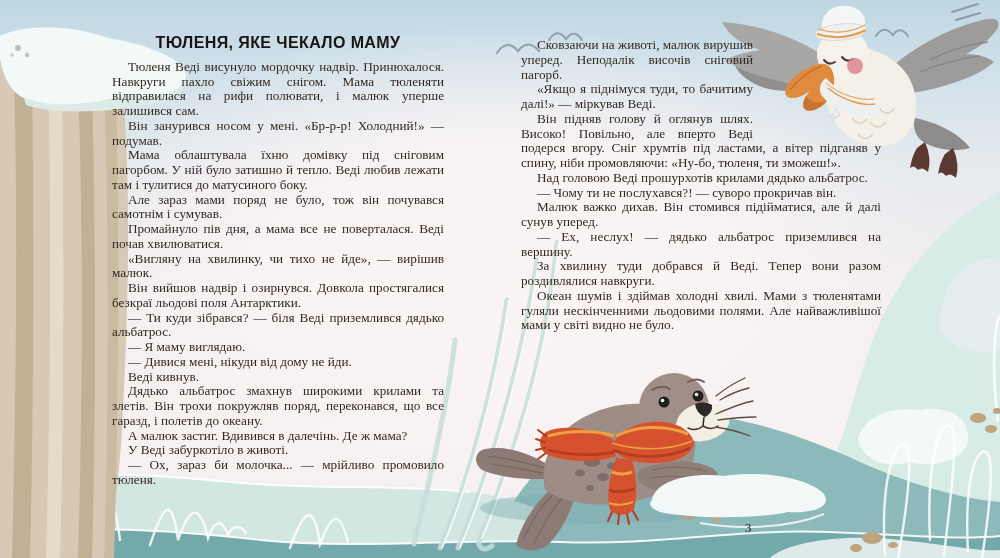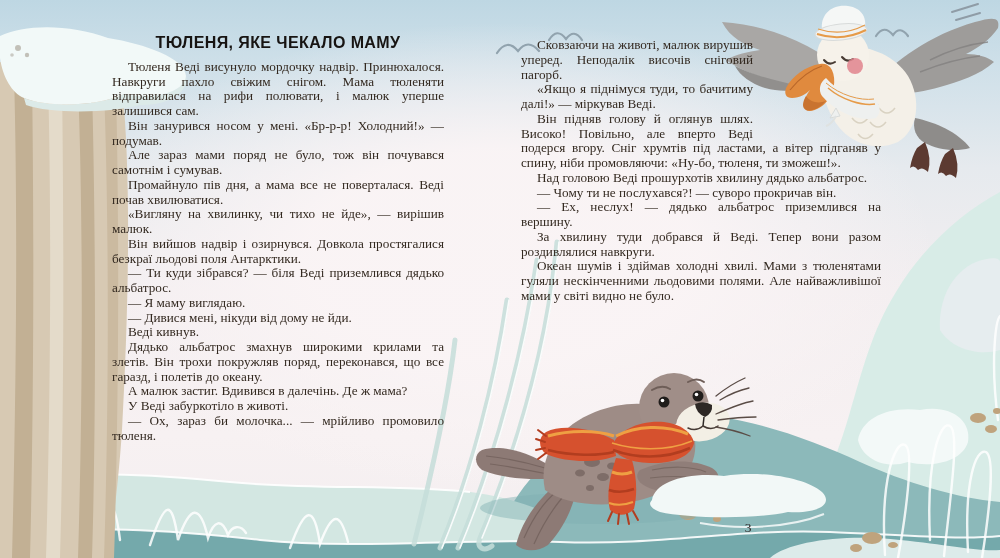--- a/index.html
+++ b/index.html
@@ -239,40 +239,42 @@
     <g>
       <path d="M652,500 C655,482 686,472 724,476 C762,470 806,478 822,492 C834,504 818,514 788,512 C752,520 686,518 660,512 C650,508 648,504 652,500 Z" fill="#f2f8f7"></path>
       <path d="M700,523 C740,530 790,528 824,514" stroke="#ffffff" stroke-width="2" fill="none" opacity=".8"></path>
     </g>
   </svg>
 
   <section class="col left-col">
     <h1 class="story-title">ТЮЛЕНЯ, ЯКЕ ЧЕКАЛО МАМУ</h1>
     <p>Тюленя Веді висунуло мордочку надвір. Принюхалося. Навкруги пахло свіжим снігом. Мама тюленяти відправилася на рифи полювати, і малюк уперше залишився сам.</p>
     <p>Він занурився носом у мені. «Бр-р-р! Холодний!» — подумав.</p>
+    <p>Мама облаштувала їхню домівку під сніговим пагорбом. У ній було затишно й тепло. Веді любив лежати там і тулитися до матусиного боку.</p>
     <p>Але зараз мами поряд не було, тож він почувався самотнім і сумував.</p>
     <p>Промайнуло пів дня, а мама все не поверталася. Веді почав хвилюватися.</p>
     <p>«Вигляну на хвилинку, чи тихо не йде», — вирішив малюк.</p>
     <p>Він вийшов надвір і озирнувся. Довкола простягалися безкраї льодові поля Антарктики.</p>
     <p>— Ти куди зібрався? — біля Веді приземлився дядько альбатрос.</p>
     <p>— Я маму виглядаю.</p>
     <p>— Дивися мені, нікуди від дому не йди.</p>
     <p>Веді кивнув.</p>
     <p>Дядько альбатрос змахнув широкими крилами та злетів. Він трохи покружляв поряд, переконався, що все гаразд, і полетів до океану.</p>
     <p>А малюк застиг. Вдивився в далечінь. Де ж мама?</p>
     <p>У Веді забуркотіло в животі.</p>
     <p>— Ох, зараз би молочка... — мрійливо промовило тюленя.</p>
   </section>
 
   <section class="col right-col">
     <div class="wrap-spacer"></div>
     <p>Сковзаючи на животі, малюк вирушив уперед. Неподалік височів сніговий пагорб.</p>
     <p>«Якщо я піднімуся туди, то бачитиму далі!» — міркував Веді.</p>
     <p>Він підняв голову й оглянув шлях. Високо! Повільно, але вперто Веді подерся вгору. Сніг хрумтів під ластами, а вітер підганяв у спину, ніби промовляючи: «Ну-бо, тюленя, ти зможеш!».</p>
-    <p>Над головою Веді прошурхотів хвилину дядько альбатрос.</p>
+    <p>Над головою Веді прошурхотів крилами дядько альбатрос.</p>
     <p>— Чому ти не послухався?! — суворо прокричав він.</p>
+    <p>Малюк важко дихав. Він стомився підійматися, але й далі сунув уперед.</p>
     <p>— Ех, неслух! — дядько альбатрос приземлився на вершину.</p>
     <p>За хвилину туди добрався й Веді. Тепер вони разом роздивлялися навкруги.</p>
     <p>Океан шумів і здіймав холодні хвилі. Мами з тюленятами гуляли нескінченними льодовими полями. Але найважливішої мами у світі видно не було.</p>
   </section>
 
   <div class="page-number">3</div>
 </div>
 
 </body></html>

